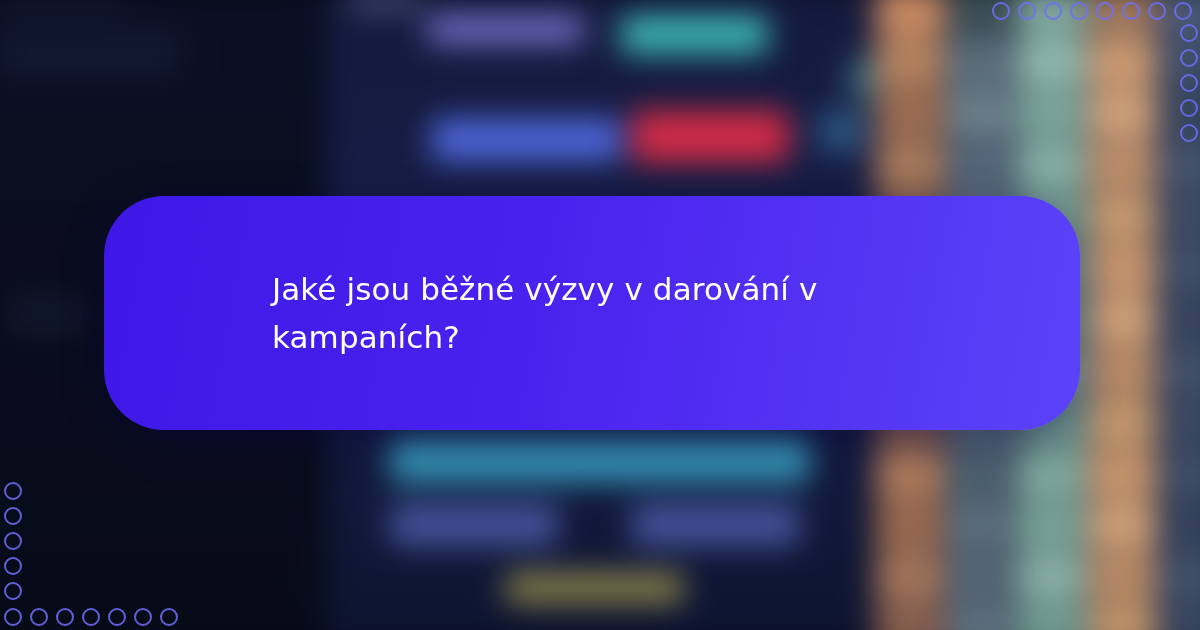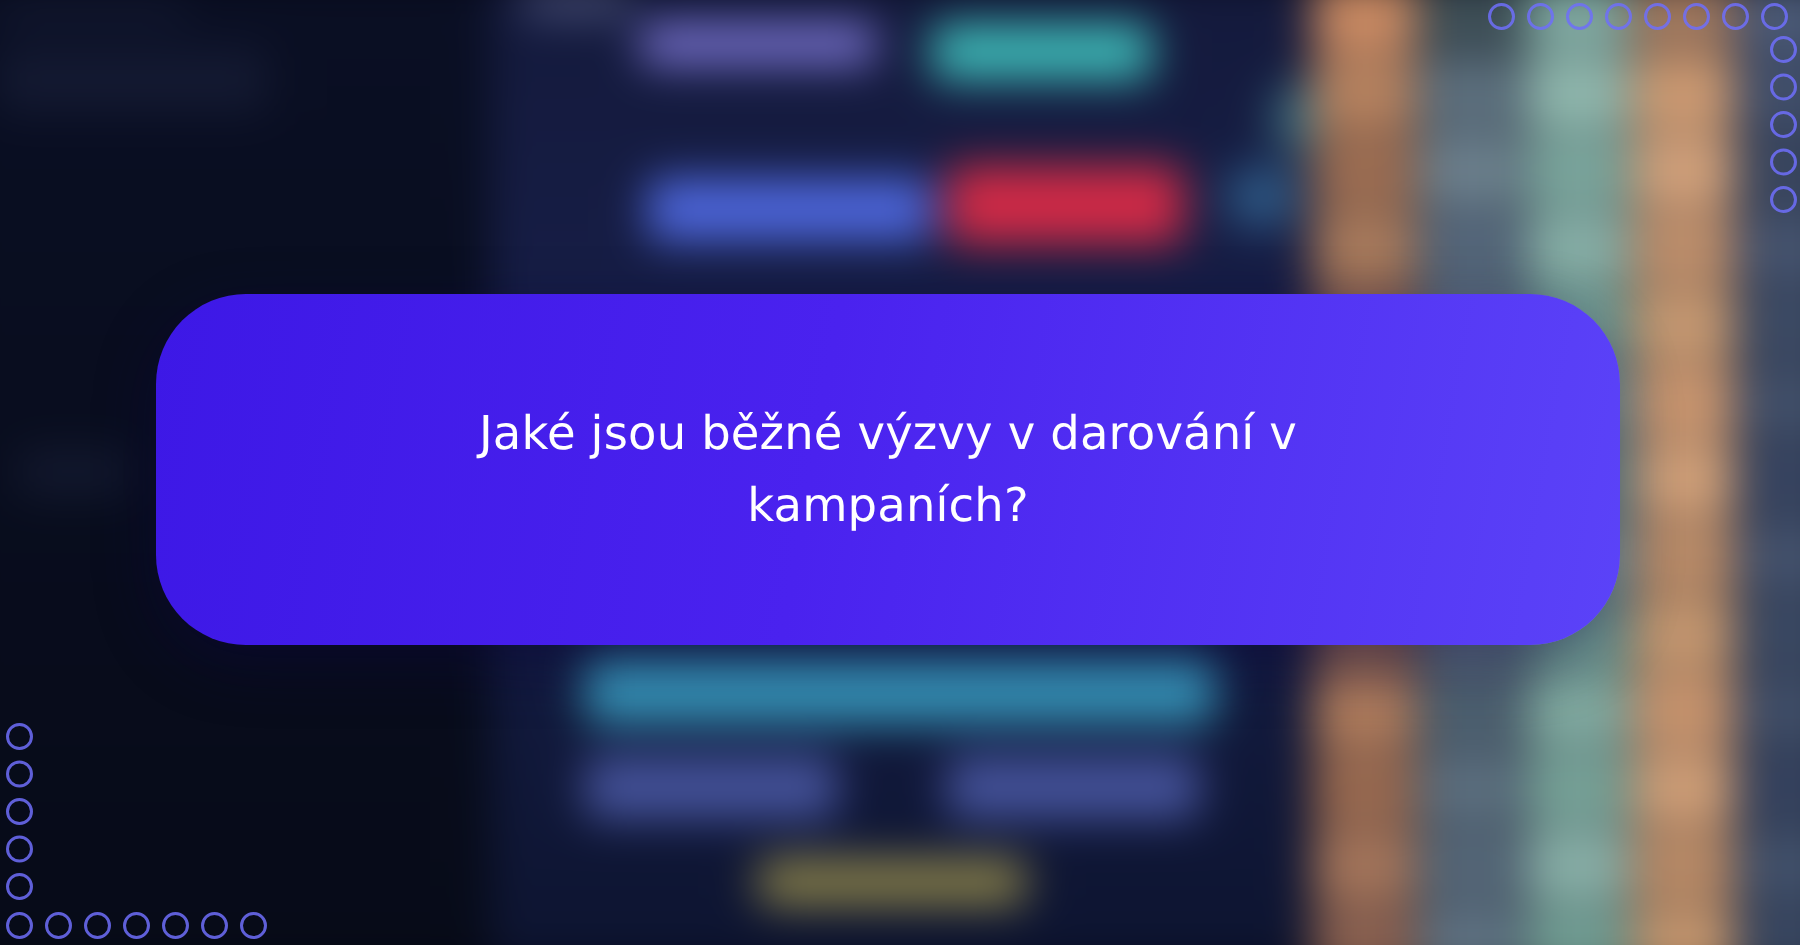--- a/index.html
+++ b/index.html
@@ -147,21 +147,20 @@
     z-index: 10;
     box-sizing: border-box;
     padding: 0 90px;
   }
 
   .question-text {
     color: #ffffff;
     font-size: 31px;
     line-height: 1.55;
     font-weight: 400;
-    text-align: center;
     font-family: "DejaVu Sans", sans-serif;
     letter-spacing: 0.1px;
     max-width: 640px;
   }
 </style>
 </head>
 <body>
 
 <div id="stage">
 

